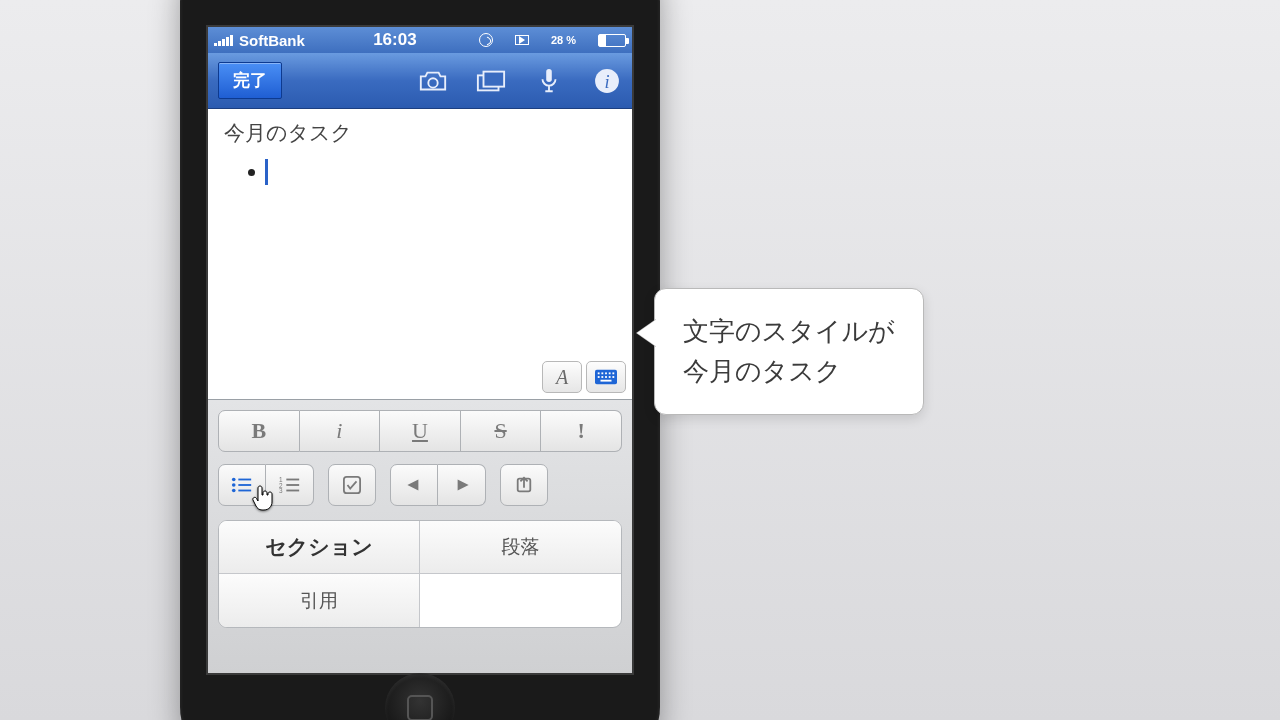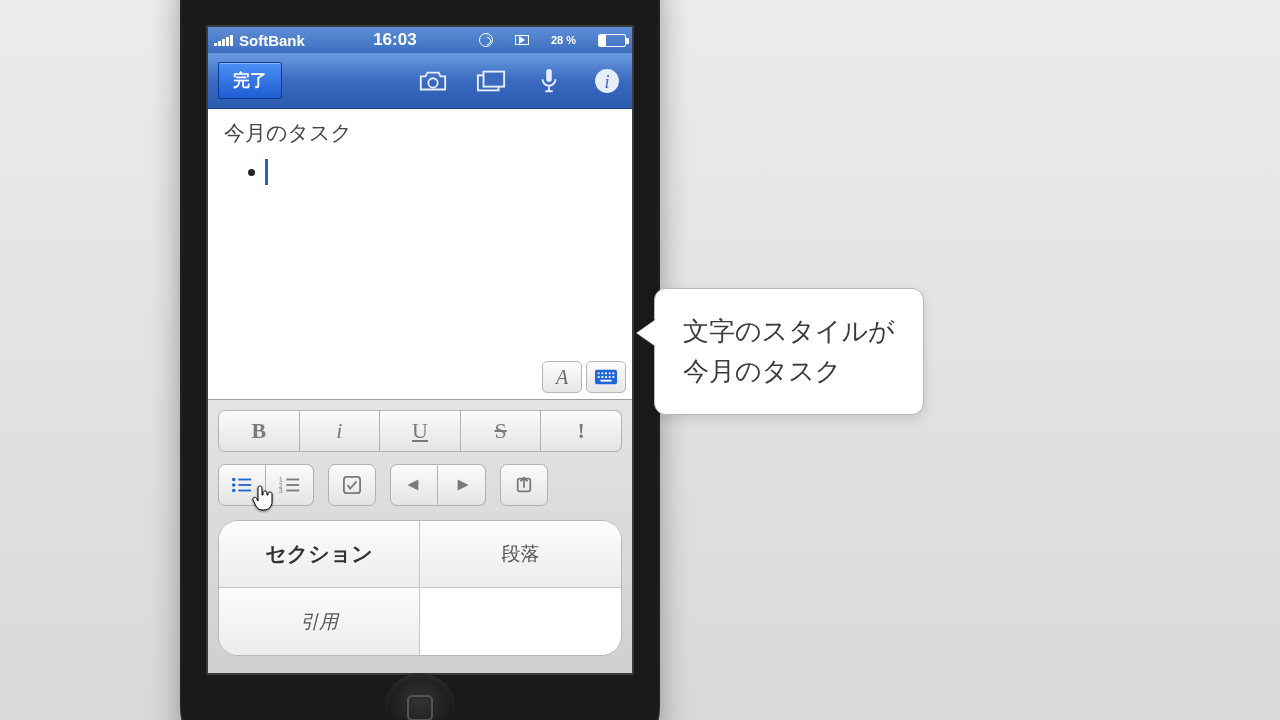--- a/index.html
+++ b/index.html
@@ -104,31 +104,31 @@
     color:#7a7a7a;
   }
   .grp .btn2 + .btn2{border-left:none}
   .grp .btn2:first-child{border-radius:7px 0 0 7px}
   .grp .btn2:last-child{border-radius:0 7px 7px 0}
   .btn2.single{border-radius:7px}
   .btn2.active{ color:#1f66d6;}
   .btn2 svg{width:22px;height:18px;}
   .grid2{
     display:grid; grid-template-columns:1fr 1fr; grid-template-rows:1fr 1fr;
-    background:#fff; border:1px solid #b5b8bc; border-radius:20px; overflow:hidden;
-    height:136px;
+    background:#fff; border:1px solid #b5b8bc; border-radius:9px; overflow:hidden;
+    height:108px;
   }
   .cell{
     display:flex; align-items:center; justify-content:center;
     font-size:19px; color:#555; background:linear-gradient(#fcfcfc,#ececec);
   }
   .cell:nth-child(1),.cell:nth-child(2){border-bottom:1px solid #c5c7cb}
   .cell:nth-child(1),.cell:nth-child(3){border-right:1px solid #c5c7cb}
   .cell.bold{ font-weight:700; font-size:21px; color:#333;}
-  .cell.ital{ font-style:italic;}
+  .cell.ital{ }
   
   .callout{
     position:absolute; left:654px; top:288px;
     background:#fff; border:1px solid #b9b9b9; border-radius:12px;
     padding:22px 28px; font-size:26px; line-height:1.55; color:#3b3b3b;
     box-shadow:0 4px 12px rgba(0,0,0,.12); max-width:340px;
   }
   .callout::before{
     content:""; position:absolute; left:-18px; top:30px;
     width:0;height:0; border-right:20px solid #fff;

